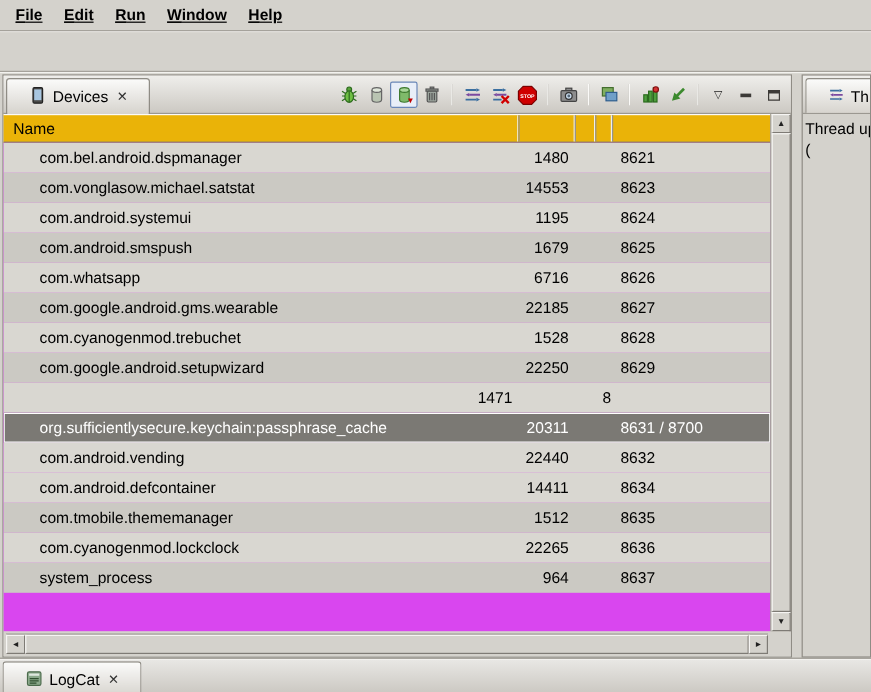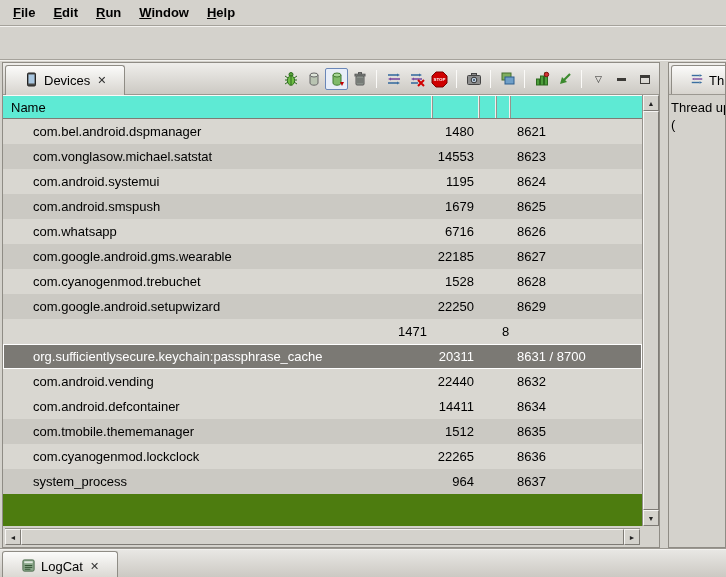--- a/index.html
+++ b/index.html
@@ -1,19 +1,19 @@
 <!DOCTYPE html>
 <html><head>
 <meta charset="utf-8">
 <style>
   * { box-sizing: border-box; margin: 0; padding: 0; }
   html, body { width: 726px; height: 577px; overflow: hidden; }
   body { font-family: "Liberation Sans", sans-serif; font-size: 13px; color: #000; }
 
-  .window { position: relative; width: 726px; height: 577px; background: #d4d2cc; overflow: hidden; }
+  .window { position: relative; width: 726px; height: 577px; background: #d4d2cc; overflow: hidden; text-decoration: underline; }
 
   
   .menubar { height: 26px; display: flex; align-items: center; padding-left: 4px;
              background: #d4d2cc; border-bottom: 1px solid #a5a29b; box-shadow: 0 1px 0 #f3f2ef; }
   .menu-item { display: inline-block; padding: 3px 9px; font-weight: bold; cursor: default; }
   .menu-item::first-letter { text-decoration: underline; }
 
   .toolbar-gap { position: absolute; top: 27px; left: 0; right: 0; height: 33px;
                  background: #d4d2cc; border-bottom: 1px solid #a5a29b; box-shadow: 0 1px 0 #f3f2ef; }
 
@@ -42,28 +42,28 @@
   .tsep { width: 1px; height: 18px; background: #98948d; border-right: 1px solid #fbfaf8; margin: 0 5px; }
   .glyph-btn { font-size: 9px; color: #222; }
   .minmax-bar { width: 9px; height: 3px; background: #3c3a37; }
   .maxi { width: 10px; height: 9px; border: 1px solid #3c3a37; border-top: 3px solid #3c3a37; }
 
   
   .table-area { position: absolute; top: 32px; left: 0; right: 0; bottom: 0; background: #d4d2cc; }
 
   .table-header { position: absolute; top: 0; left: 0; right: 17px; height: 24px;
                   display: grid; grid-template-columns: 430px 47px 14px 15px 1fr;
-                  background: #5eead4; border-top: 1px solid #fbfaf8; border-bottom: 1px solid #7e7b75;
+                  background: #eab308; border-top: 1px solid #fbfaf8; border-bottom: 1px solid #7e7b75;
                   cursor: pointer; }
   .hcell { display: flex; align-items: center; padding: 0 8px; font-size: 13px;
            border-right: 1px solid #96938c; box-shadow: inset -1px 0 0 #f0efec; overflow: hidden; }
   .hcell.last { border-right: none; box-shadow: none; }
 
   .rows { position: absolute; top: 24px; left: 0; right: 17px; bottom: 21px;
-          background: #4d7c0f; overflow: hidden; }
+          background: #d946ef; overflow: hidden; }
   .row { display: grid; grid-template-columns: 430px 47px 14px 15px 1fr; height: 25px; cursor: default; }
   .row.even { background: #d9d7d1; }
   .row.odd  { background: #cbc9c3; }
   .row.selected { background: #7b7974; color: #ffffff; box-shadow: inset 0 0 0 1px #ffffff; }
   .cell { line-height: 25px; white-space: nowrap; overflow: hidden; font-size: 13px; }
   .cell.name { padding-left: 30px; }
   .cell.pid  { text-align: right; padding-right: 6px; }
   .cell.port { padding-left: 8px; }
 
   

